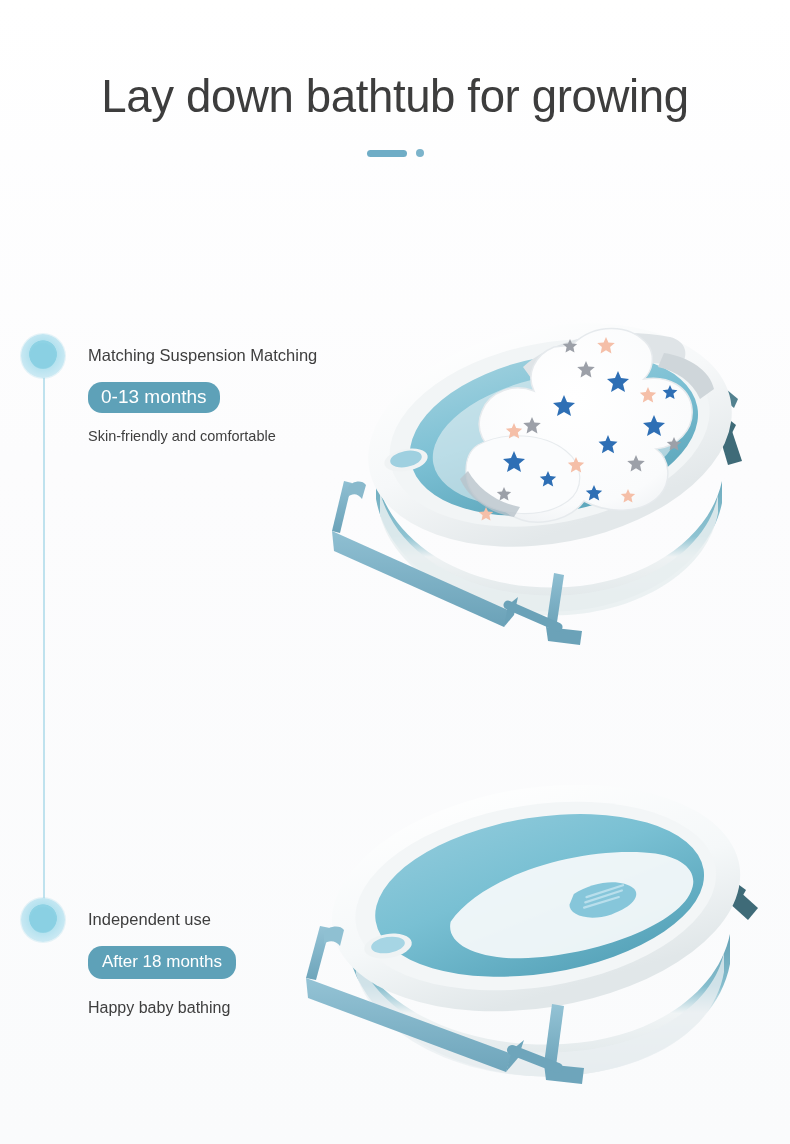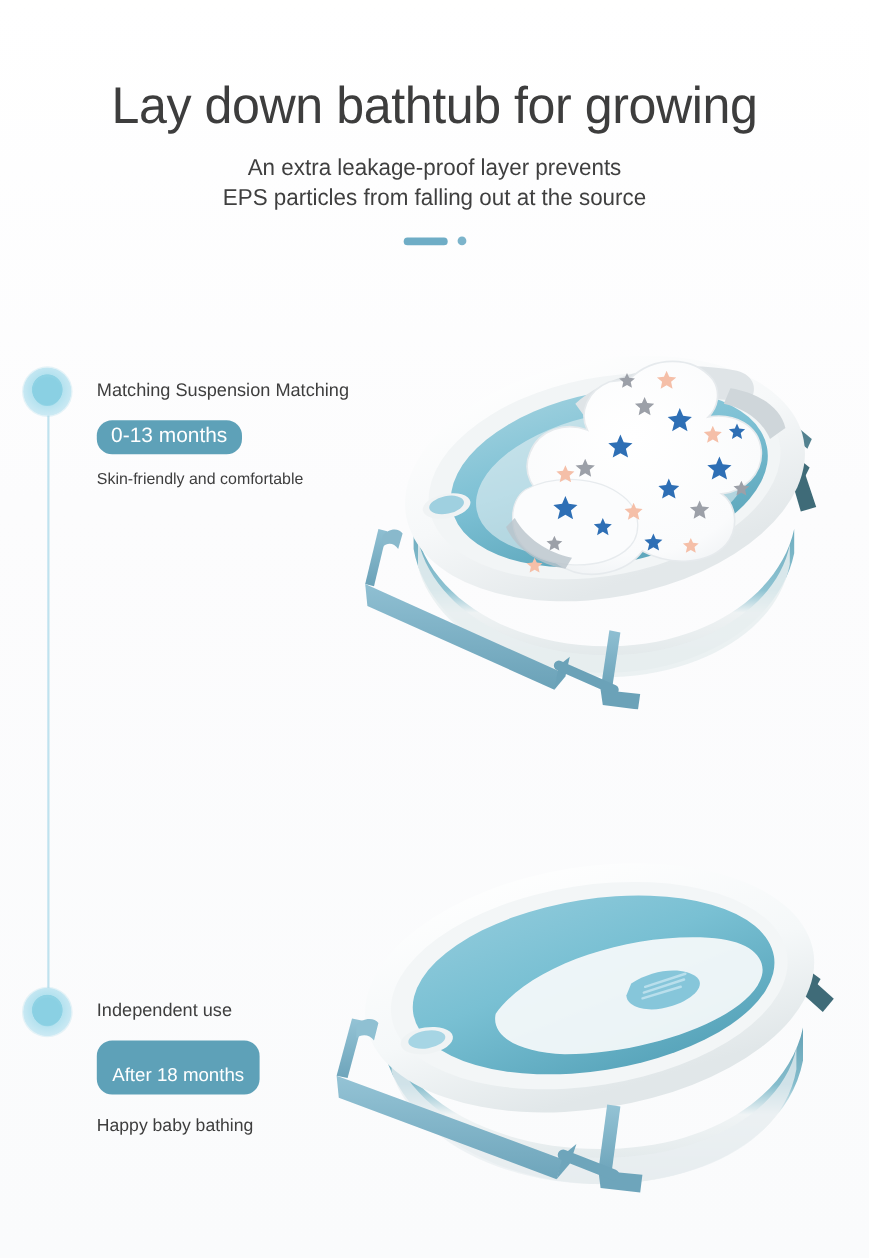--- a/index.html
+++ b/index.html
@@ -42,40 +42,36 @@
   .m2{left:21px;top:898px;}
 
   .ann{position:absolute;left:88px;}
   .ann .lbl{font-size:16.5px;color:#3e3e3e;line-height:22px;white-space:nowrap;}
   .badge{display:inline-block;background:#5ea1b8;color:#ffffff;
          border-radius:14px;padding:4px 13px 5px;font-size:19px;line-height:22px;
          margin-top:16px;white-space:nowrap;}
   .ann .desc{font-size:14.5px;color:#3e3e3e;line-height:19px;margin-top:14px;white-space:nowrap;}
   .a1{top:344px;}
   .a2{top:908px;}
-  .a2 .badge{font-size:17px;padding:21px 14px 6px;}
+  .a2 .badge{font-size:17px;padding:5px 14px 6px;}
   .a2 .desc{font-size:16px;margin-top:19px;}
 
   
   .prod{position:absolute;}
   .p1{left:318px;top:275px;width:472px;height:370px;}
   .p2{left:278px;top:758px;width:512px;height:335px;}
   .prod svg{display:block;width:100%;height:100%;}
 </style>
 </head>
 <body>
 
 <div class="page">
 
   <div class="header">
     <div class="title">Lay down bathtub for growing</div>
-    <div>
-      <div class="subtitle">An extra leakage-proof layer prevents</div>
-      <div class="subtitle" style="margin-top:0">EPS particles from falling out at the source</div>
-    </div>
     <div class="pager">
       <span class="bar"></span>
       <span class="dot"></span>
     </div>
   </div>
 
   <div class="rail"></div>
   <div class="marker m1"></div>
   <div class="marker m2"></div>
 

